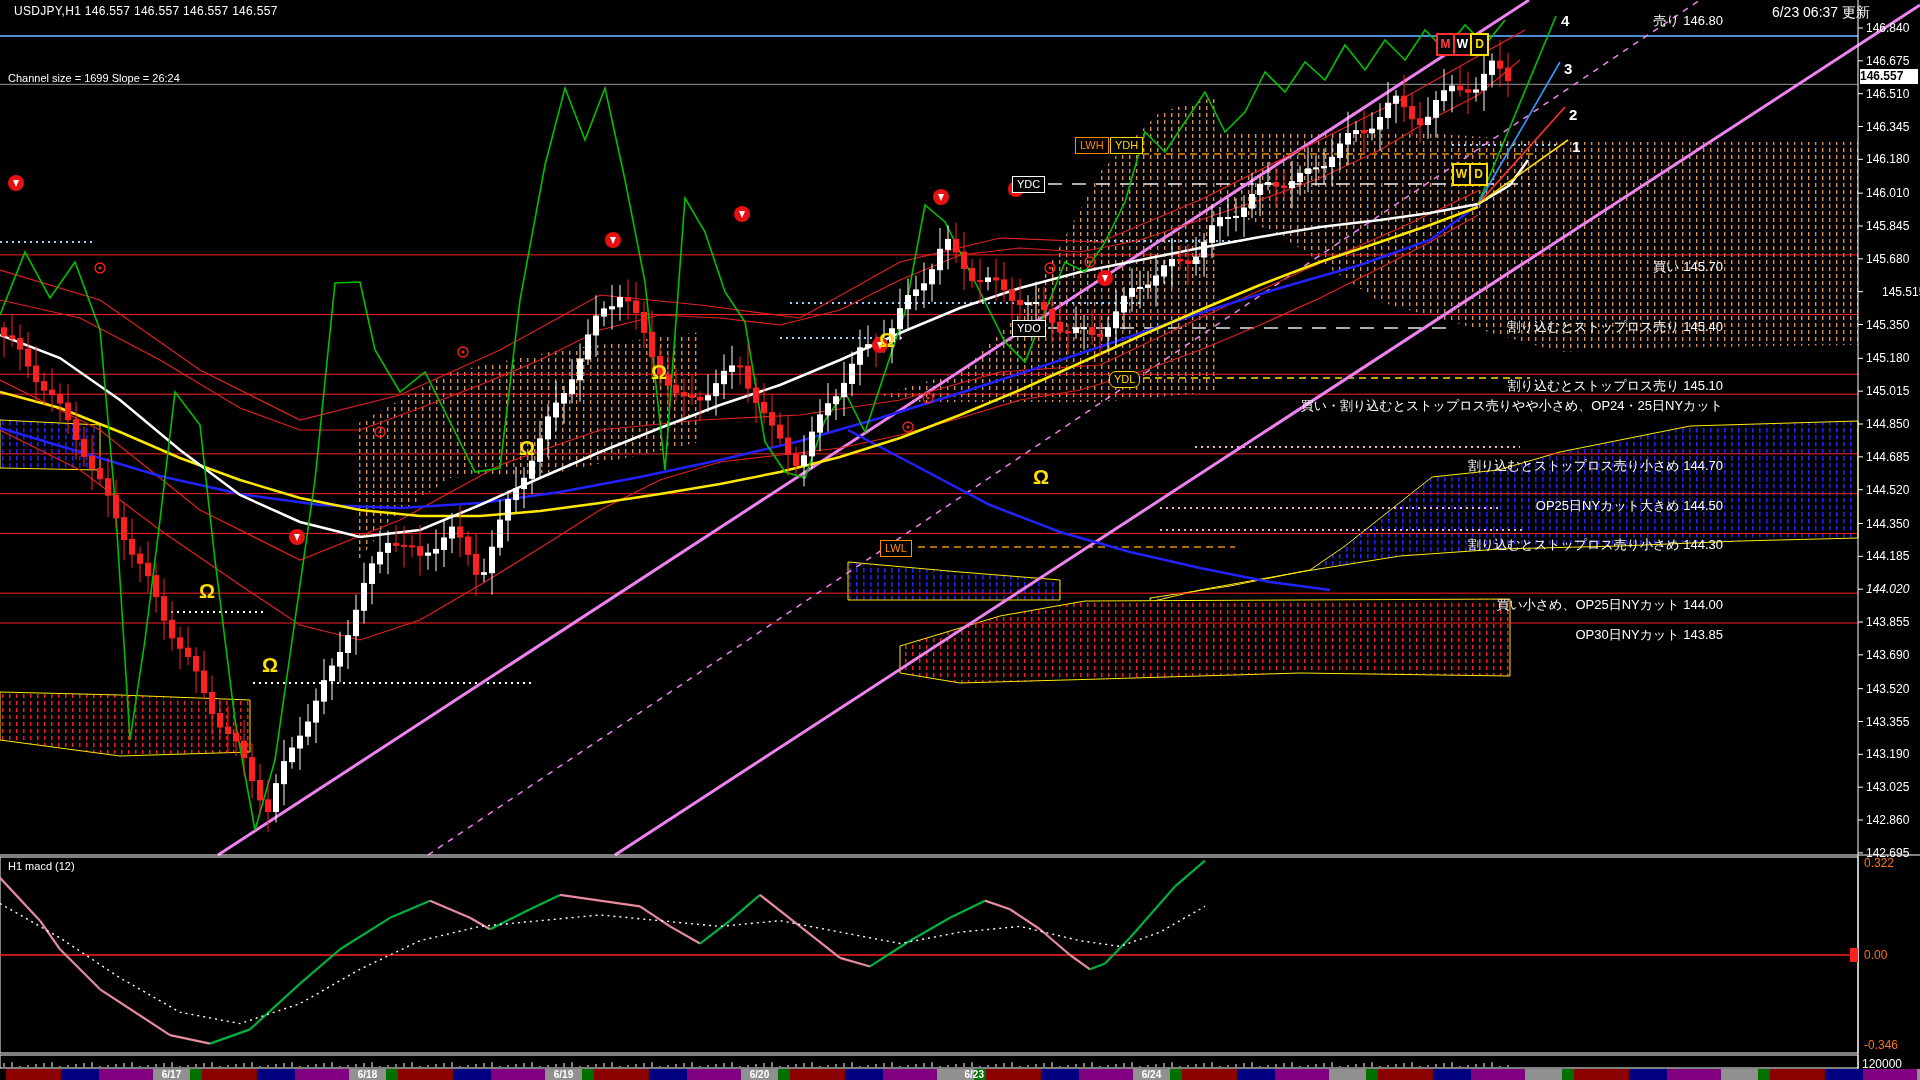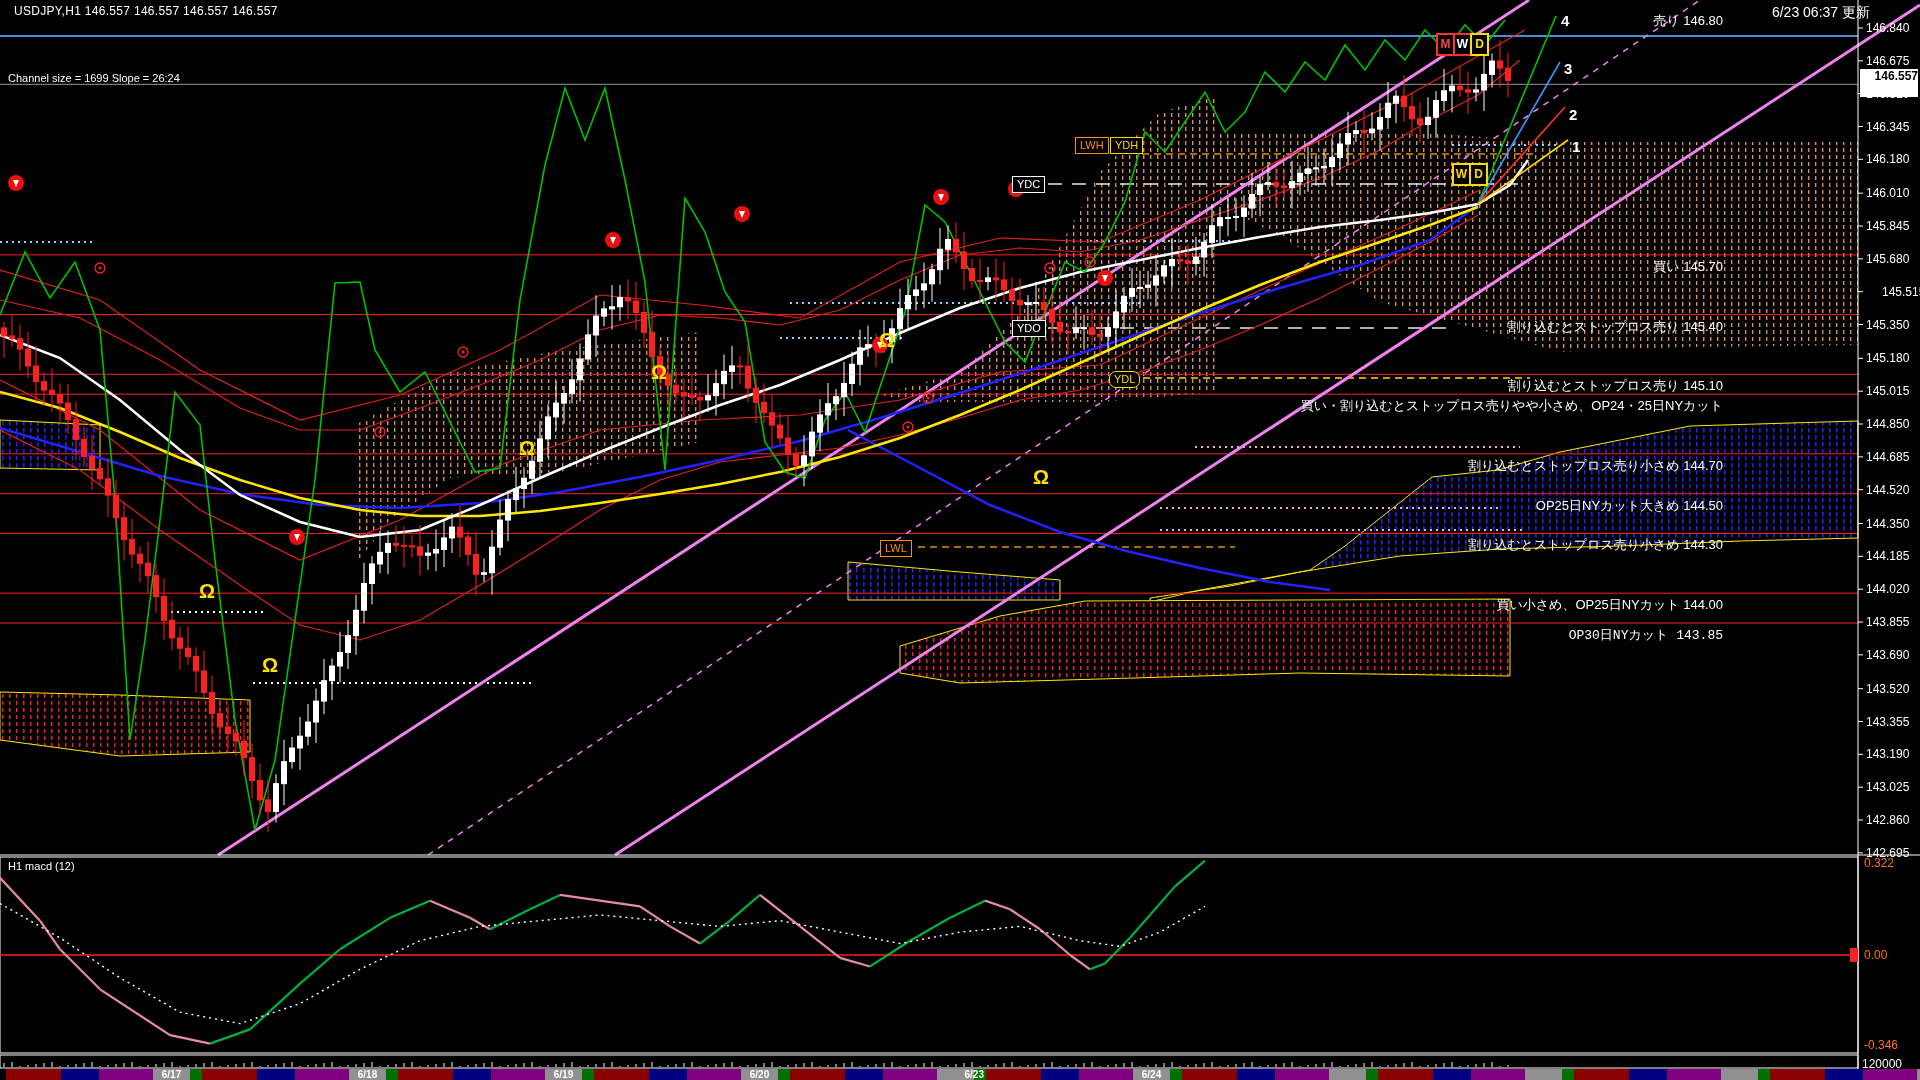--- a/index.html
+++ b/index.html
@@ -11,22 +11,22 @@
   .update-time{top:4px;right:50px;font-size:14px;}
   .watermark{left:62px;top:78px;font-size:48px;letter-spacing:1px;}
   .channel-info{left:8px;top:72px;font-size:11px;}
   .anno{position:absolute;right:197px;color:#fff;font-size:13px;white-space:nowrap;text-align:right;}
   .pivot-box{position:absolute;font-size:11px;line-height:13px;padding:1px 4px;background:#000;
     border:1px solid;white-space:nowrap;}
   .tfbox{position:absolute;width:15px;height:19px;border:2px solid;background:#000;color:#fff;
     font-size:12px;font-weight:bold;text-align:center;line-height:19px;}
   .fan-num{position:absolute;color:#fff;font-size:15px;font-weight:bold;}
   .ytick{position:absolute;left:1866px;color:#fff;font-size:12px;}
-  .cur-price{position:absolute;left:1860px;width:58px;height:28px;background:#fff;color:#000;
-    font-size:12px;font-weight:bold;text-align:right;line-height:15px;}
+  .cur-price{position:absolute;left:1860px;width:58px;height:15px;background:#fff;color:#000;
+    font-size:12px;font-weight:bold;text-align:left;line-height:15px;}
   .macd-label{left:8px;top:860px;font-size:11px;}
   .macd-scale{position:absolute;left:1864px;color:#f97316;font-size:12px;}
   .vol-scale{position:absolute;left:1862px;top:1057px;color:#fff;font-size:12px;}
   .date-label{position:absolute;color:#fff;font-size:10px;font-weight:bold;top:1069px;}
 </style>
 </head>
 <body>
 
 <div id="stage">
   <svg id="cv" width="1920" height="1080">
@@ -872,21 +872,21 @@
   <div id="annos">
       <div class="anno" style="top: 12px;">売り 146.80</div>
       <div class="anno" style="top: 258px;">買い 145.70</div>
       <div class="anno" style="top: 318px;">割り込むとストップロス売り 145.40</div>
       <div class="anno" style="top: 377px;">割り込むとストップロス売り 145.10</div>
       <div class="anno" style="top: 397px;">買い・割り込むとストップロス売りやや小さめ、OP24・25日NYカット</div>
       <div class="anno" style="top: 457px;">割り込むとストップロス売り小さめ 144.70</div>
       <div class="anno" style="top: 497px;">OP25日NYカット大きめ 144.50</div>
       <div class="anno" style="top: 536px;">割り込むとストップロス売り小さめ 144.30</div>
       <div class="anno" style="top: 596px;">買い小さめ、OP25日NYカット 144.00</div>
-      <div class="anno" style="top: 626px; font-family: Liberation Mono, monospace;">OP30日NYカット 143.85</div>
+      <div class="anno" style="top: 626px;">OP30日NYカット 143.85</div>
     </div>
   <div id="pivots">
       <div class="pivot-box" style="left: 1075px; top: 137px; border-color: rgb(255, 140, 0); color: rgb(255, 140, 0);">LWH</div>
       <div class="pivot-box" style="left: 1110px; top: 137px; border-color: rgb(255, 216, 0); color: rgb(255, 216, 0);">YDH</div>
       <div class="pivot-box" style="left: 1012px; top: 176px; border-color: rgb(255, 255, 255); color: rgb(255, 255, 255);">YDC</div>
       <div class="pivot-box" style="left: 1012px; top: 320px; border-color: rgb(255, 255, 255); color: rgb(255, 255, 255);">YDO</div>
       <div class="pivot-box" style="left: 1109px; top: 371px; border-color: rgb(255, 216, 0); color: rgb(255, 216, 0); border-radius: 7px;">YDL</div>
       <div class="pivot-box" style="left: 880px; top: 540px; border-color: rgb(255, 140, 0); color: rgb(255, 140, 0);">LWL</div>
     </div>
   <div id="tfboxes">
@@ -920,21 +920,21 @@
     <div class="ytick" style="top: 251.84px;">145.680</div>
     <div class="ytick" style="top: 284.675px; margin-left: 16px;">145.515</div>
     <div class="ytick" style="top: 317.51px;">145.350</div>
     <div class="ytick" style="top: 351.34px;">145.180</div>
     <div class="ytick" style="top: 384.175px;">145.015</div>
     <div class="ytick" style="top: 417.01px;">144.850</div>
     <div class="ytick" style="top: 449.845px;">144.685</div>
     <div class="ytick" style="top: 482.68px;">144.520</div>
     <div class="ytick" style="top: 516.51px;">144.350</div>
     <div class="ytick" style="top: 549.345px;">144.185</div>
-    <div class="ytick" style="top: 582.18px;">144.020</div>
+    <div class="ytick" style="top: 582.18px; font-style: italic;">144.020</div>
     <div class="ytick" style="top: 615.015px;">143.855</div>
     <div class="ytick" style="top: 647.85px;">143.690</div>
     <div class="ytick" style="top: 681.68px;">143.520</div>
     <div class="ytick" style="top: 714.515px;">143.355</div>
     <div class="ytick" style="top: 747.35px;">143.190</div>
     <div class="ytick" style="top: 780.185px;">143.025</div>
     <div class="ytick" style="top: 813.02px;">142.860</div>
     <div class="ytick" style="top: 845.855px;">142.695</div>
   </div>
 

